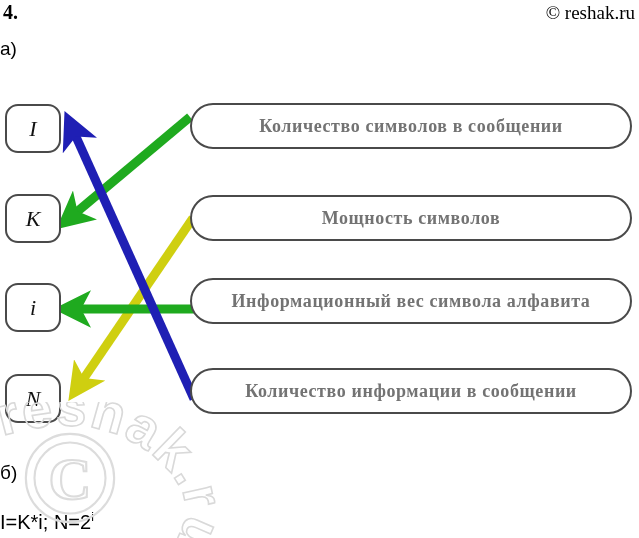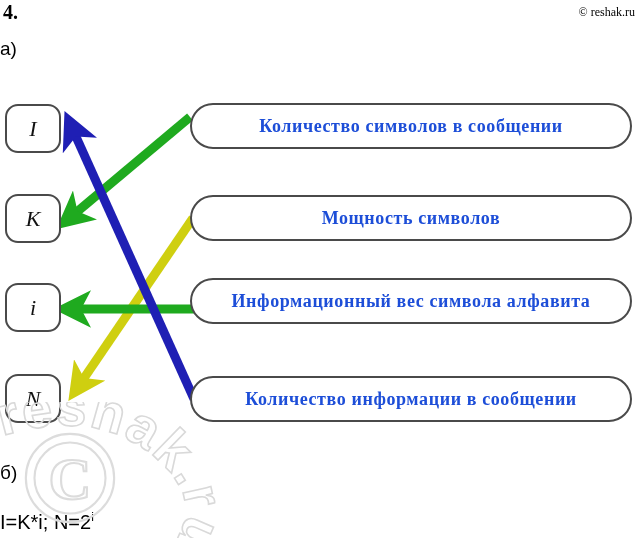--- a/index.html
+++ b/index.html
@@ -25,21 +25,21 @@
     font-size: 20px;
     font-weight: bold;
     letter-spacing: 0px;
     line-height: 24px;
   }
   #copyright-note {
     position: absolute;
     right: 4px;
     top: 1px;
     font-family: "Liberation Serif", serif;
-    font-size: 12px;
+    font-size: 19px;
     line-height: 23px;
     white-space: nowrap;
   }
 
   
   .part-label {
     position: absolute;
     font-family: "Liberation Sans", sans-serif;
     font-size: 19px;
     line-height: 22px;
@@ -109,27 +109,27 @@
     display: flex;
     align-items: center;
     justify-content: center;
     z-index: 3;
   }
   .concept-box .concept-text {
     font-family: "Liberation Serif", serif;
     font-size: 18px;
     font-weight: bold;
     letter-spacing: 0.6px;
-    color: #1d4ed8;
+    color: #737373;
     white-space: nowrap;
   }
   #concept-box-0 { top: 13px;  }
   #concept-box-1 { top: 105px; }
   #concept-box-2 { top: 188px; }
-  #concept-box-3 { top: 286px; text-align: center; }
+  #concept-box-3 { top: 278px; text-align: center; }
 
   
   #arrow-layer {
     position: absolute;
     left: 0;
     top: 0;
     width: 639px;
     height: 345px;
     z-index: 2;
   }

